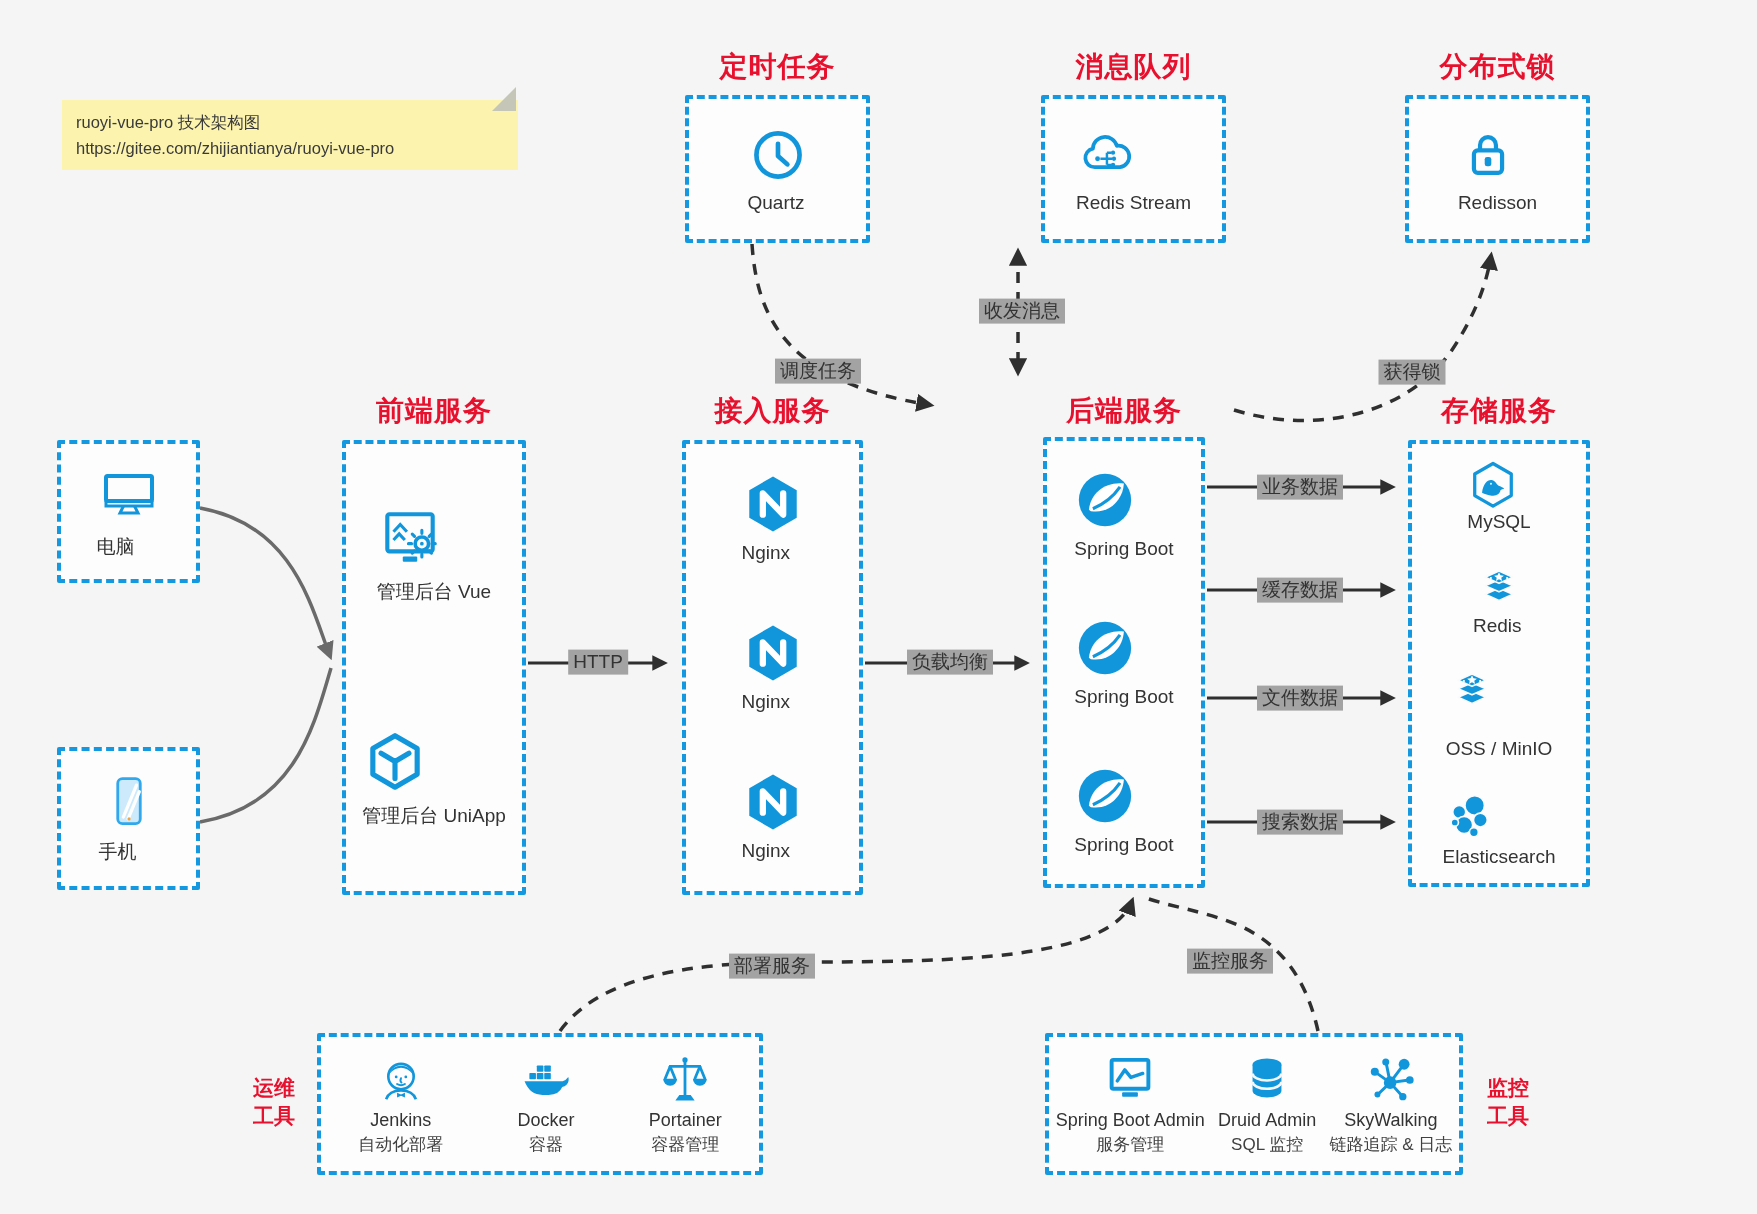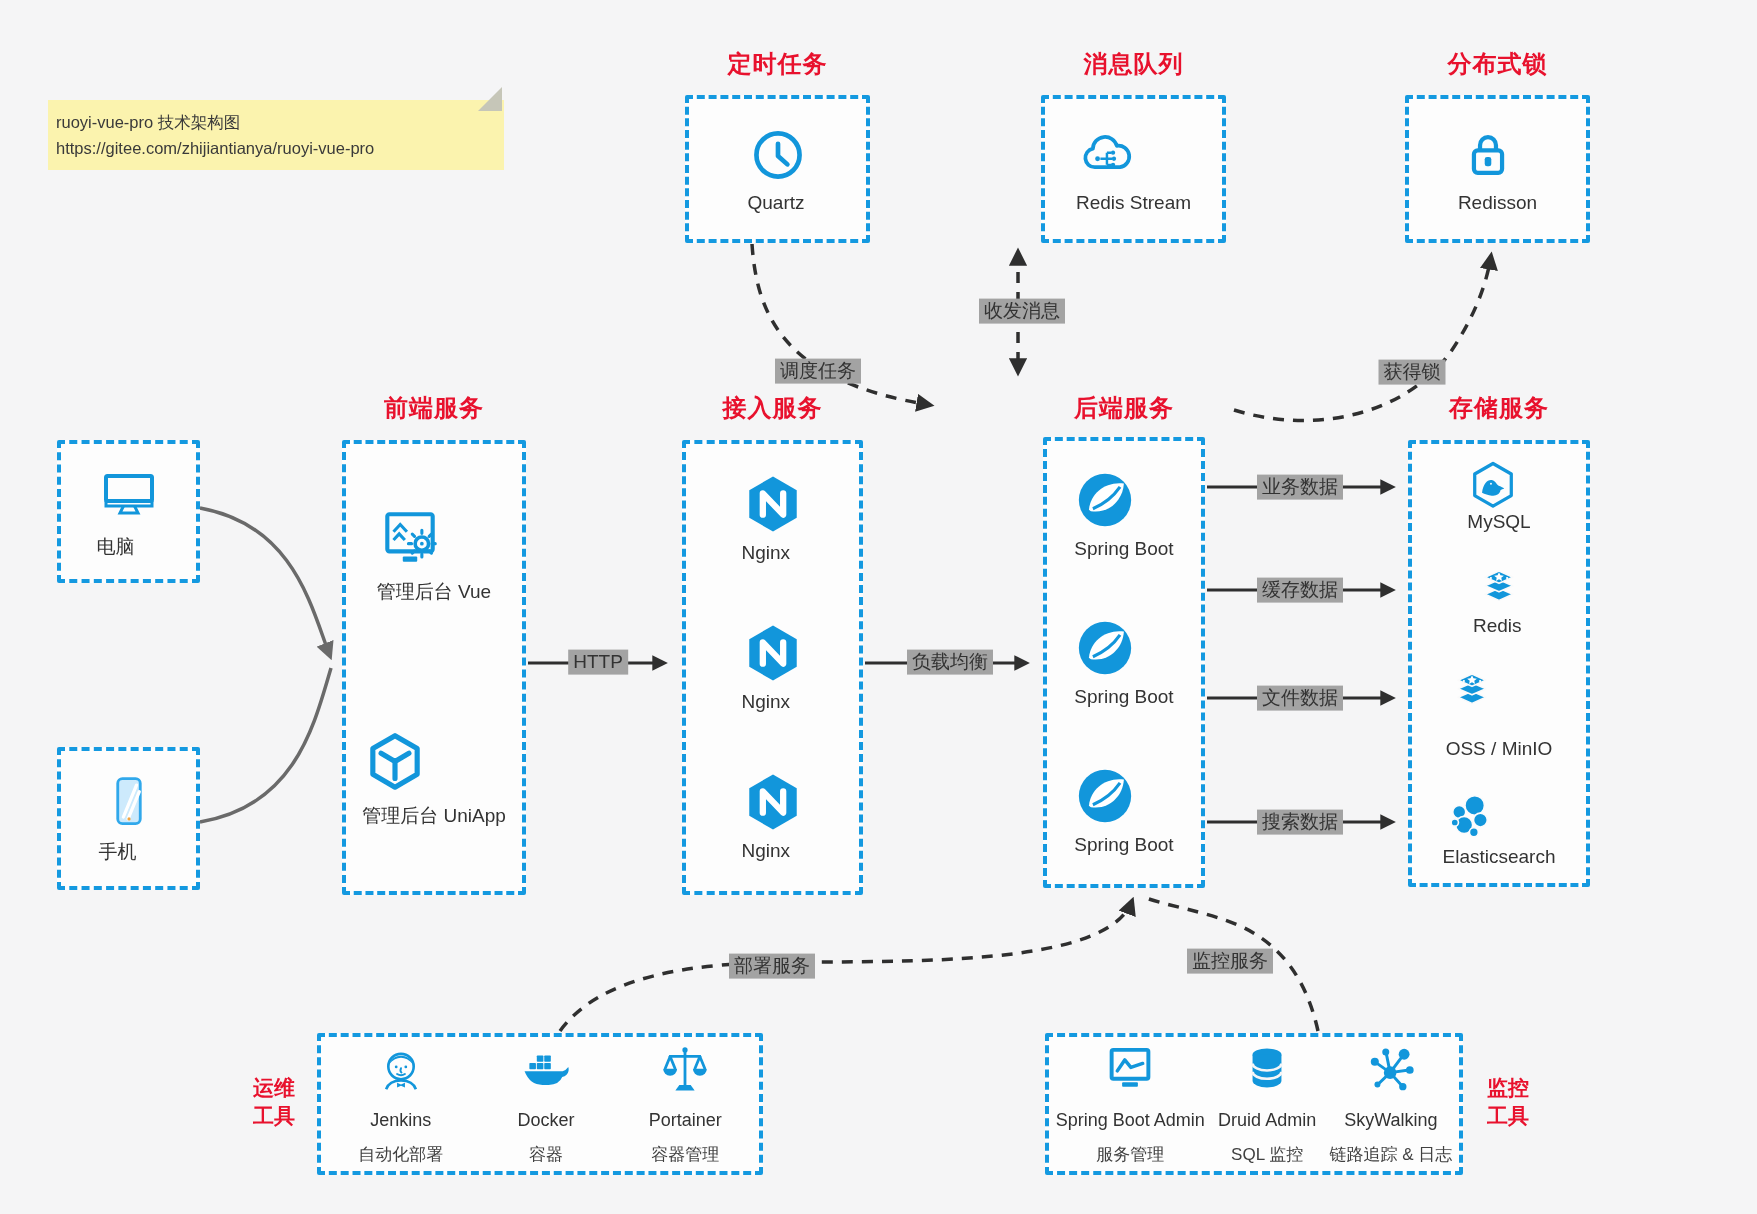--- a/index.html
+++ b/index.html
@@ -4,36 +4,36 @@
 <style>
   html,body{margin:0;padding:0}
   body{background:#f5f5f6;font-family:"Liberation Sans",sans-serif;color:#333}
   .canvas{position:relative;width:1757px;height:1214px;background:#f5f5f6;overflow:hidden}
 
   .gbox{position:absolute;border:4px dashed #1499e0;background:#fdfdfd;box-sizing:border-box;
         display:flex;flex-direction:column;justify-content:space-around;align-items:center;border-radius:2px}
   .gbox.row{flex-direction:row}
   .item{display:flex;flex-direction:column;align-items:flex-start;gap:7px}
   .ilabel{font-size:19px;color:#333;white-space:nowrap}
-  .hitem{display:flex;flex-direction:column;align-items:center;gap:12px}
+  .hitem{display:flex;flex-direction:column;align-items:center;gap:2px}
   .hname{font-size:18px;color:#333;white-space:nowrap}
   .hdesc{font-size:17px;color:#404040;white-space:nowrap}
 
-  .gtitle{position:absolute;text-align:center;font-size:24px;font-weight:bold;color:#e8112d;
+  .gtitle{position:absolute;text-align:center;font-size:28px;font-weight:bold;color:#e8112d;
           letter-spacing:1px;white-space:nowrap}
   .side-label{position:absolute;font-size:21px;font-weight:bold;color:#e8112d;text-align:center;
           line-height:1.35;white-space:nowrap}
 
   .elabel{position:absolute;transform:translate(-50%,-50%);background:#a3a3a3;padding:1px 5px;
           font-size:19px;color:#333;white-space:nowrap;line-height:1.2}
 
   .edges{position:absolute;left:0;top:0;pointer-events:none}
 
-  .note{position:absolute;left:48px;top:100px;width:456px;height:70px;background:#fbf3ae;
-        padding:9px 8px;box-sizing:border-box;font-size:16.5px;line-height:1.6;color:#3a3a3a}
+  .note{position:absolute;left:62px;top:100px;width:456px;height:70px;background:#fbf3ae;
+        padding:9px 14px;box-sizing:border-box;font-size:16.5px;line-height:1.6;color:#3a3a3a}
   .note-fold{position:absolute;top:-13px;right:2px;width:0;height:0;
         border-top:24px solid transparent;border-right:24px solid #c6c6b8}.ic52{width:52px;height:52px}.ic56{width:56px;height:56px}
   .ic60{width:60px;height:60px}.ic62{width:62px;height:62px}.ic64{width:64px;height:64px}
   .ic66{width:66px;height:66px}
   .icon{display:block}
 </style>
 </head>
 <body>
 
 <svg width="0" height="0" style="position:absolute" aria-hidden="true">

